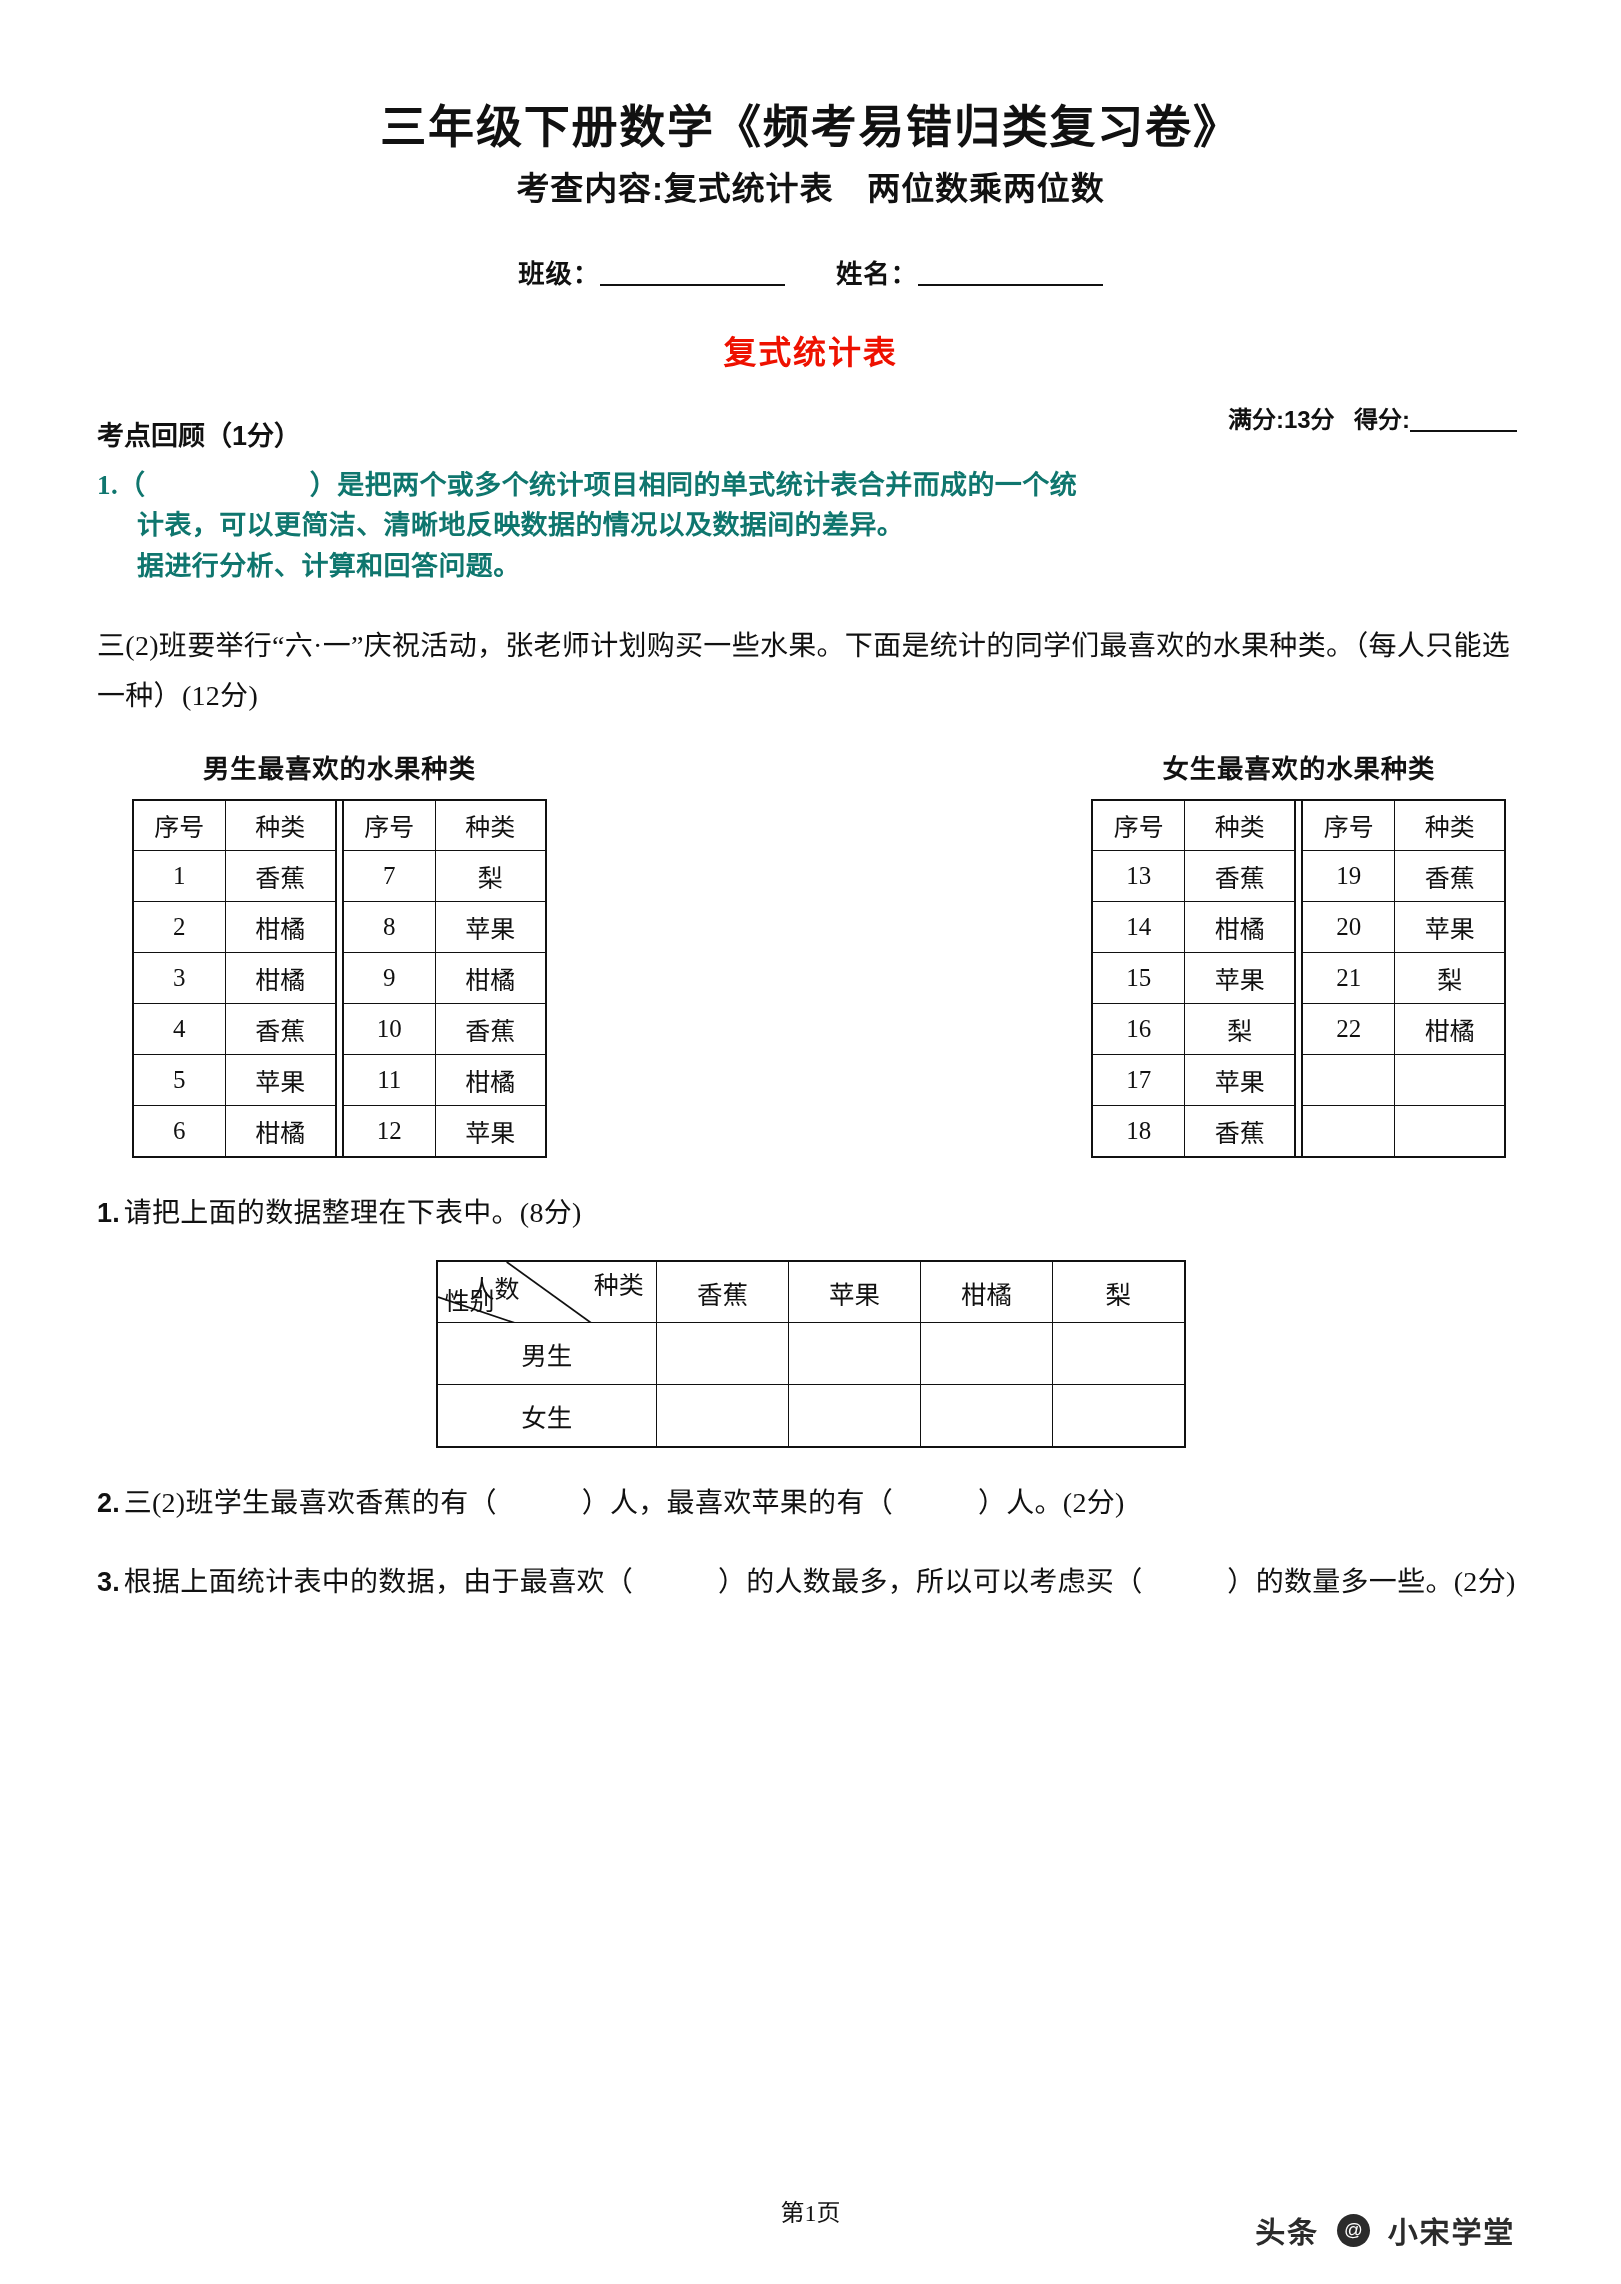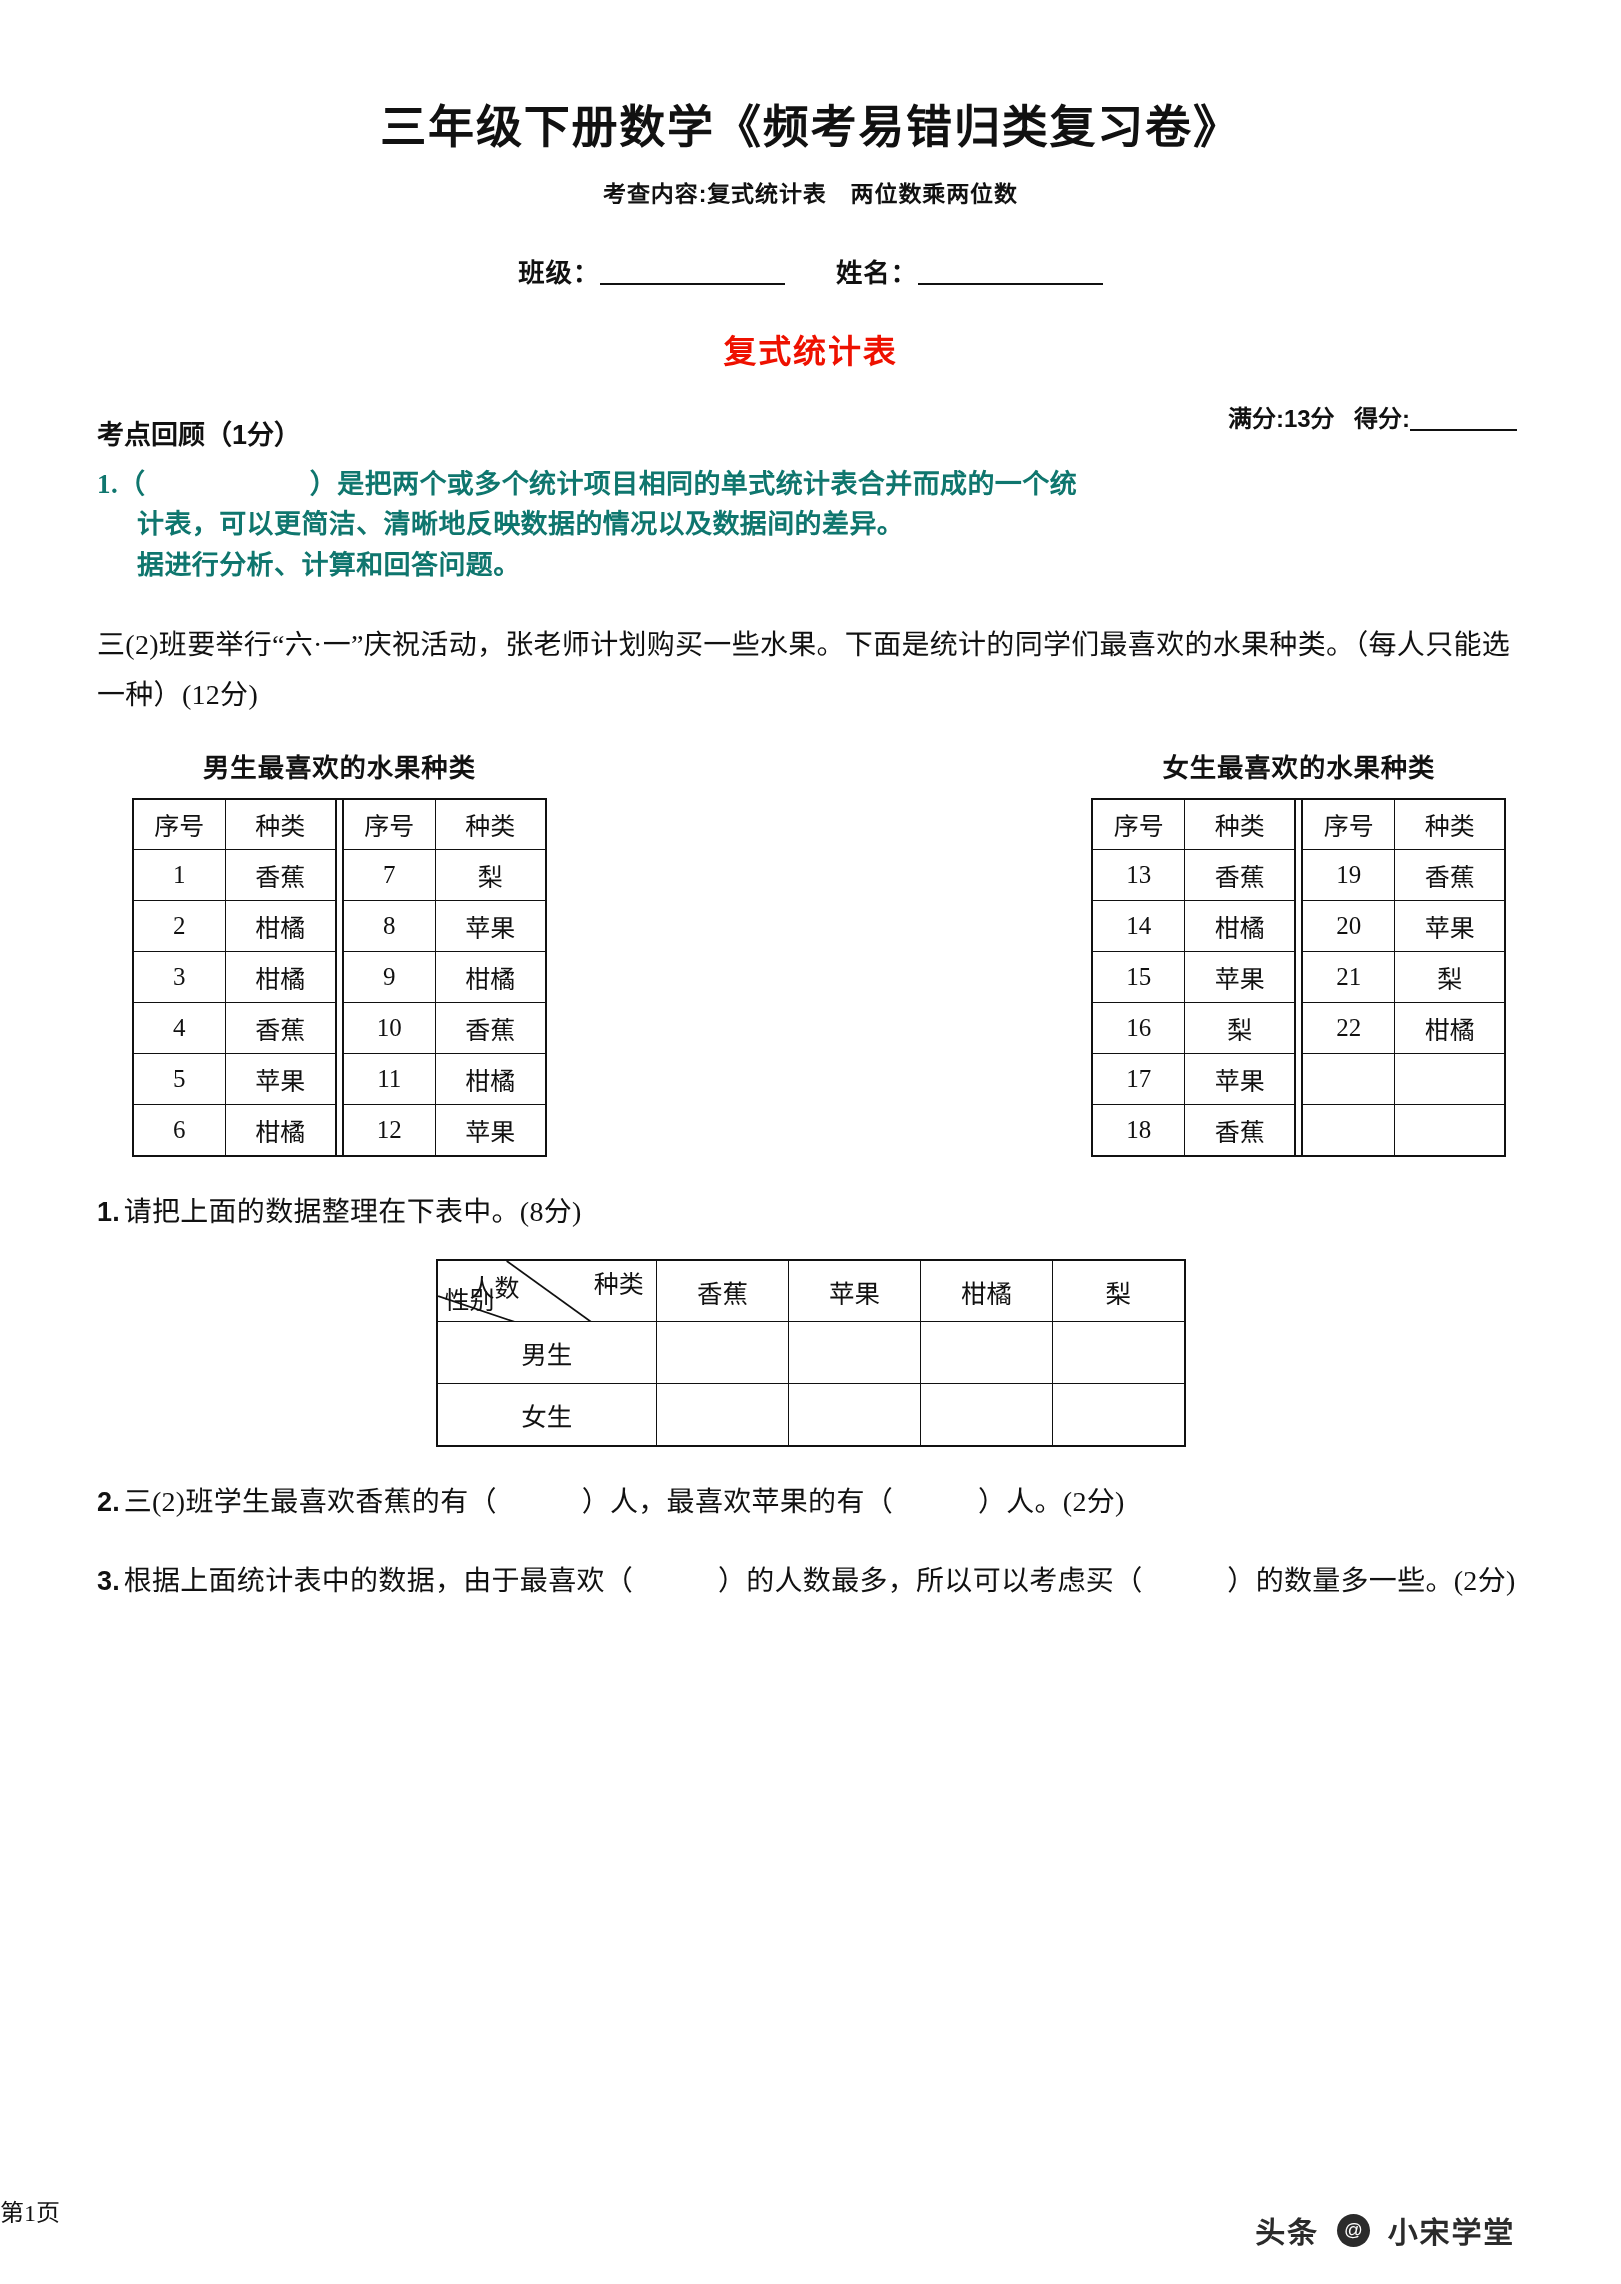--- a/index.html
+++ b/index.html
@@ -27,23 +27,23 @@
     font-weight: bold;
     font-size: 46px;
     letter-spacing: 1.8px;
     padding-top: 102px;
     line-height: 1.1;
   }
   .doc-subtitle {
     text-align: center;
     font-family: "Liberation Sans", "DejaVu Sans", sans-serif;
     font-weight: bold;
-    font-size: 23px;
+    font-size: 33px;
     letter-spacing: 0.9px;
-    margin-top: 22px;
+    margin-top: 9px;
   }
   .idline {
     text-align: center;
     font-family: "Liberation Sans", "DejaVu Sans", sans-serif;
     font-weight: bold;
     font-size: 26.4px;
     margin-top: 42px;
     letter-spacing: 0.9px;
   }
   .idline .blank {
@@ -211,20 +211,21 @@
   .corner .lbl-kind  { right: 12.3px; top: 3.5px; }
   .corner .lbl-sex   { left: 7px; bottom: 5.3px; }
   td.rowhead { width: 220px; min-width: 220px; font-size: 26.4px; }
 
   
   .footer-page {
     position: absolute;
     left: 0;
     right: 0;
     bottom: 56px;
+    text-align: center;
     font-size: 24px;
     font-family: "Liberation Serif", "DejaVu Serif", serif;
   }
   .watermark {
     position: absolute;
     right: 106px;
     bottom: 32px;
     display: flex;
     align-items: center;
     gap: 18px;

